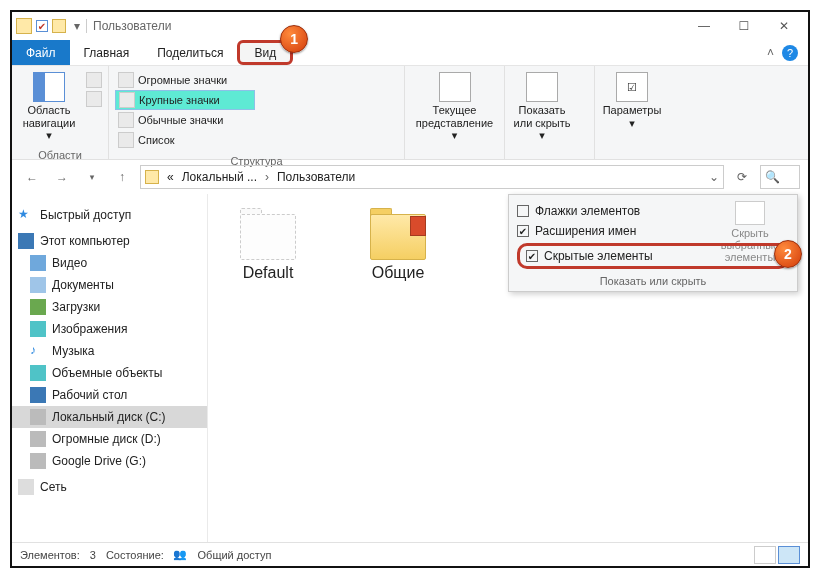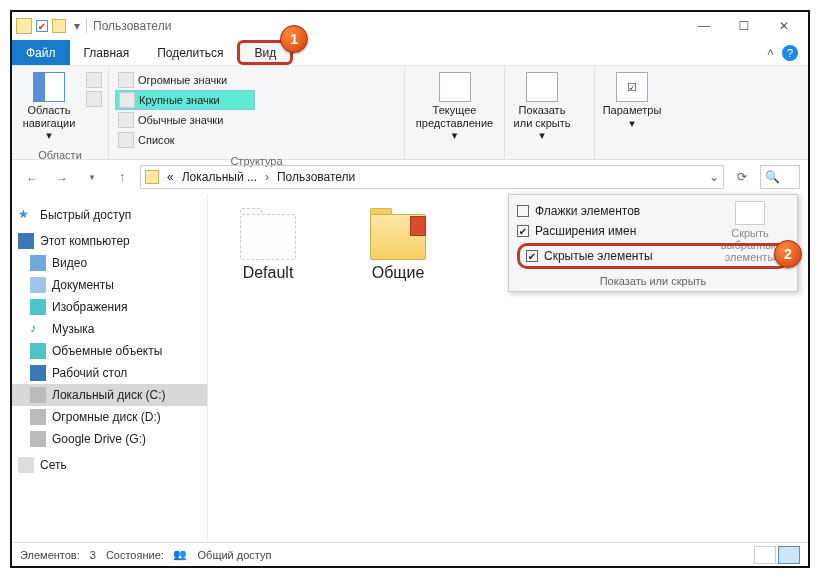--- a/index.html
+++ b/index.html
@@ -204,20 +204,24 @@
         </div>
       <div class="sbitem">
           <span class="sbico" style="background:#6fa8dc"></span>
           <span>Видео</span>
         </div>
       <div class="sbitem">
           <span class="sbico" style="background:#9fc5e8"></span>
           <span>Документы</span>
         </div>
       <div class="sbitem">
+          <span class="sbico" style="background:#6aa84f"></span>
+          <span>Загрузки</span>
+        </div>
+      <div class="sbitem">
           <span class="sbico" style="background:#4fc3c7"></span>
           <span>Изображения</span>
         </div>
       <div class="sbitem">
           <span class="sbico" style="color:#2f8ae0">♪</span>
           <span>Музыка</span>
         </div>
       <div class="sbitem">
           <span class="sbico" style="background:#4fc3c7"></span>
           <span>Объемные объекты</span>

